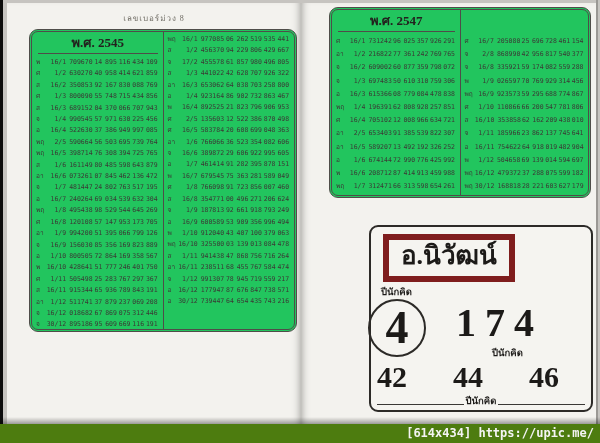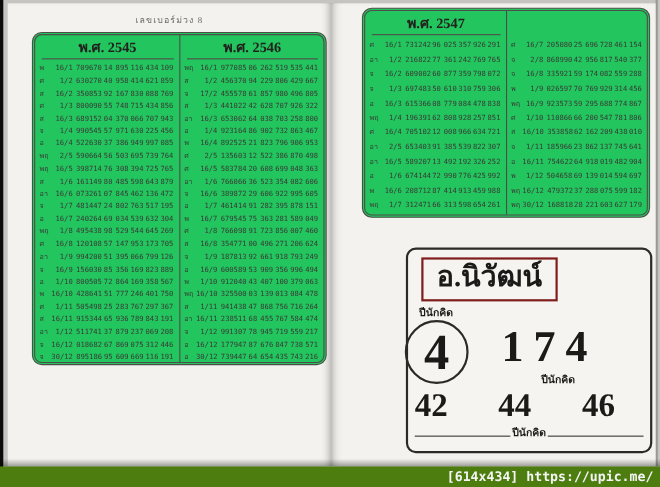--- a/index.html
+++ b/index.html
@@ -32,21 +32,21 @@
   .t-left  .trow { line-height:11.4px; }
   .t-right .trow { line-height:13.2px; }
   .c0 { width:11px; }
   .c1 { width:20px; text-align:right; margin-right:3px; }
   .c2 { width:26px; }
   .c3 { width:11px; }
   .c4,.c5,.c6,.c7 { width:14px; }
 
   .pred { position:absolute; left:68px; top:222px; width:224px; height:187px;
           border:2px solid #2c2a27; border-radius:9px; background:#f5f4f0; }
-  .pred-title-box { display:inline-block; border:2px solid #7f1d1d; margin:7px 0 0 12px;
+  .pred-title-box { display:inline-block; border:6px solid #7f1d1d; margin:7px 0 0 12px;
                     padding:0 12px 4px; font-family:"Liberation Serif", serif;
                     font-weight:bold; font-size:26px; color:#1c1a18; line-height:32px; }
   .pred-label { font-family:"Liberation Serif", serif; font-weight:bold;
                 font-size:9.5px; color:#1c1a18; }
   .lbl-top { margin:2px 0 0 10px; }
   .pred-mid { display:flex; align-items:flex-start; margin-top:0; }
   .pred-circle { width:58px; height:58px; border:2px solid #2c2a27; border-radius:50%;
                  margin-left:-3px; flex:0 0 auto; display:flex; align-items:center;
                  justify-content:center; }
   .pred-circle .big4 { font-family:"Liberation Serif", serif; font-weight:bold;
@@ -342,21 +342,20 @@
             <span class="c2">895186</span>
             <span class="c3">95</span>
             <span class="c4">609</span>
             <span class="c5">669</span>
             <span class="c6">116</span>
             <span class="c7">191</span>
           </div>
         </div>
     </div>
     <div class="tcol">
-      <div class="tcol-title">พ.ศ. 2546</div>
       <div>
 
           <div class="trow">
             <span class="c0">พฤ</span>
             <span class="c1">16/1</span>
             <span class="c2">977085</span>
             <span class="c3">06</span>
             <span class="c4">262</span>
             <span class="c5">519</span>
             <span class="c6">535</span>

